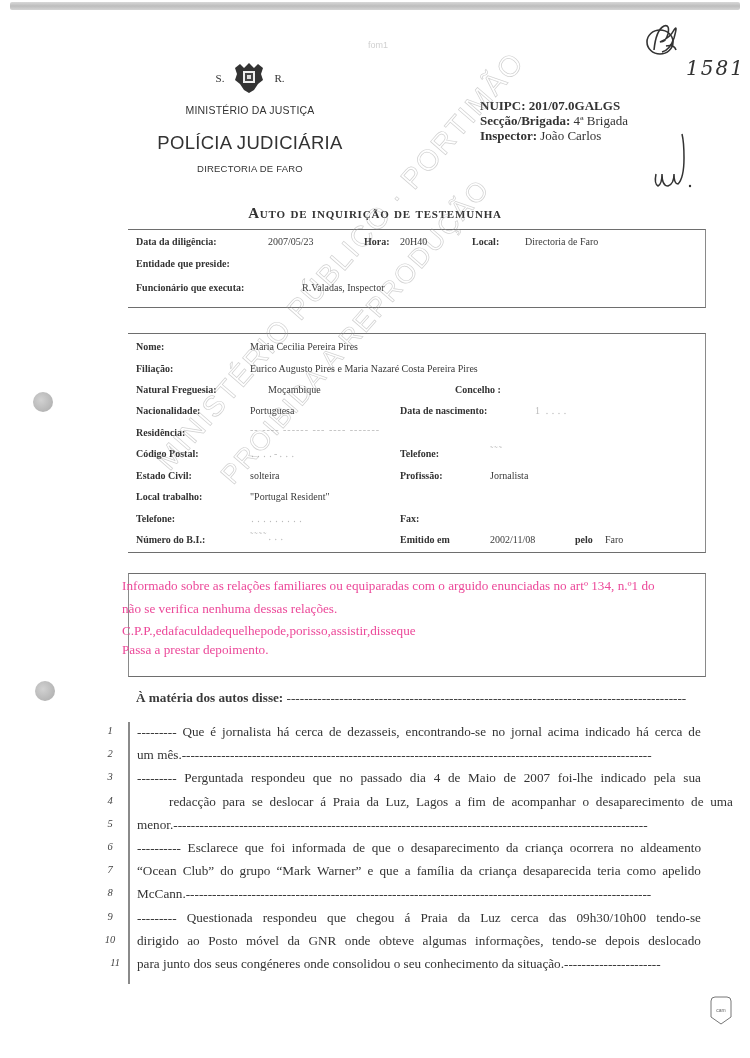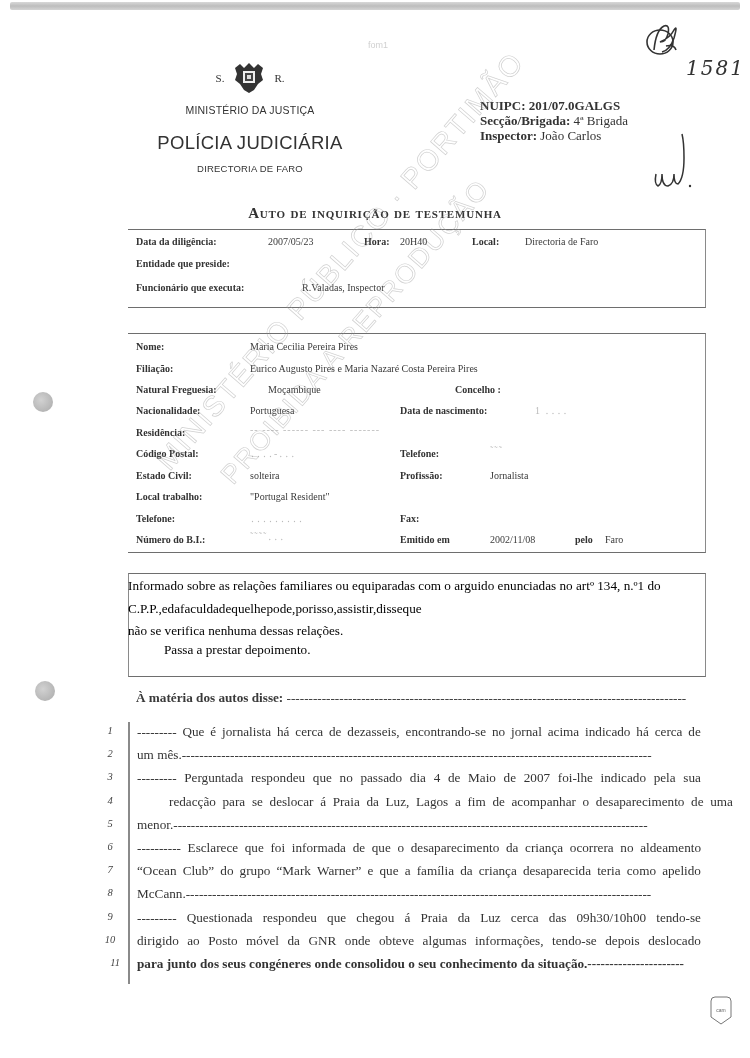--- a/index.html
+++ b/index.html
@@ -50,21 +50,21 @@
     .box.full { border-left: 1.5px solid #8a8a8a; }
     .box1 { top: 229px; height: 79px; }
     .box2 { top: 333px; height: 220px; }
     .box3 { top: 573px; height: 104px; }
 
     .row { position: absolute; font-size: 10px; line-height: 16px; white-space: nowrap; color: #3a3a3a; }
     .lbl { font-weight: bold; color: #333; }
 
     .redacted { color: #bbb; letter-spacing: 1px; }
 
-    .para { position: absolute; left: 128px; width: 564px; font-size: 13.2px; color: #000000; }
+    .para { position: absolute; left: 122px; width: 564px; font-size: 13.2px; color: #ec4899; }
     .para .ln { display: block; height: 22.5px; line-height: 22.5px; white-space: nowrap; }
     .justify { display: flex; justify-content: space-between; }
 
     .materia { position: absolute; left: 136px; top: 690px; font-size: 13.2px; white-space: nowrap; }
 
     .gutter-line { position: absolute; left: 128px; top: 722px; width: 1.5px; height: 262px; background: #8a8a8a; }
     .lineno { position: absolute; left: 100px; width: 20px; text-align: center; font-style: italic; font-size: 10.5px; color: #444; }
     .body-line { position: absolute; left: 137px; width: 564px; font-size: 13.2px; white-space: nowrap; overflow: hidden; color: #333; height: 18px; line-height: 18px; }
     .body-line.justify { display: flex; justify-content: space-between; }
 
@@ -176,23 +176,23 @@
 <div class="row lbl" style="left:136px; top:532px;">Número do B.I.:</div>
 <div class="row redacted" style="left:250px; top:529px;">˜˜˜˜․․․</div>
 <div class="row lbl" style="left:400px; top:532px;">Emitido em</div>
 <div class="row" style="left:490px; top:532px;">2002/11/08</div>
 <div class="row lbl" style="left:575px; top:532px;">pelo</div>
 <div class="row" style="left:605px; top:532px;">Faro</div>
 
 <div class="box box3 full"></div>
 <div class="para" style="top:575px;">
   <span class="ln">Informado sobre as relações familiares ou equiparadas com o arguido enunciadas no artº 134, n.º1 do</span>
+  <span class="ln">não se verifica nenhuma dessas relações.</span>
   <span class="ln justify" id="notice-justify"><span>C.P.P.,</span><span>e</span><span>da</span><span>faculdade</span><span>que</span><span>lhe</span><span>pode,</span><span>por</span><span>isso,</span><span>assistir,</span><span>disse</span><span>que</span></span>
-  <span class="ln">não se verifica nenhuma dessas relações.</span>
-  <span class="ln" style="height:18px; line-height:14px;margin-left:36px;">Passa a prestar depoimento.</span>
+  <span class="ln" style="height:18px; line-height:14px;">Passa a prestar depoimento.</span>
 </div>
 
 <div class="materia">
   <b>À matéria dos autos disse:</b> <span>-------------------------------------------------------------------------------------------</span>
 </div>
 
 <div class="gutter-line"></div>
 <div id="statement-lines">
     <div class="lineno" style="top: 725px;">1</div>
     <div class="body-line justify" style="top: 723px;">
@@ -320,21 +320,21 @@
       <span>GNR</span>
       <span>onde</span>
       <span>obteve</span>
       <span>algumas</span>
       <span>informações,</span>
       <span>tendo-se</span>
       <span>depois</span>
       <span>deslocado</span>
     </div>
     <div class="lineno" style="top: 957px; text-align: right;">11</div>
-    <div class="body-line" style="top: 955px; font-weight: bold;">para junto dos seus congéneres onde consolidou o seu conhecimento da situação.----------------------</div>
+    <div class="body-line" style="top: 955px;">para junto dos seus congéneres onde consolidou o seu conhecimento da situação.----------------------</div>
   </div>
 
 <div class="watermark">MINISTÉRIO PÚBLICO · PORTIMÃO</div>
 <div class="watermark watermark2">PROIBIDA A REPRODUÇÃO</div>
 
 <svg class="footer-badge" viewBox="0 0 28 30">
   <path d="M4 5 Q4 1 8 1 L20 1 Q24 1 24 5 L24 21 L14 28 L4 21 Z" fill="none" stroke="#777" stroke-width="1"></path>
   <text x="14" y="16" font-size="5" text-anchor="middle" fill="#666" font-family="Liberation Sans, sans-serif">cam</text>
 </svg>
 

